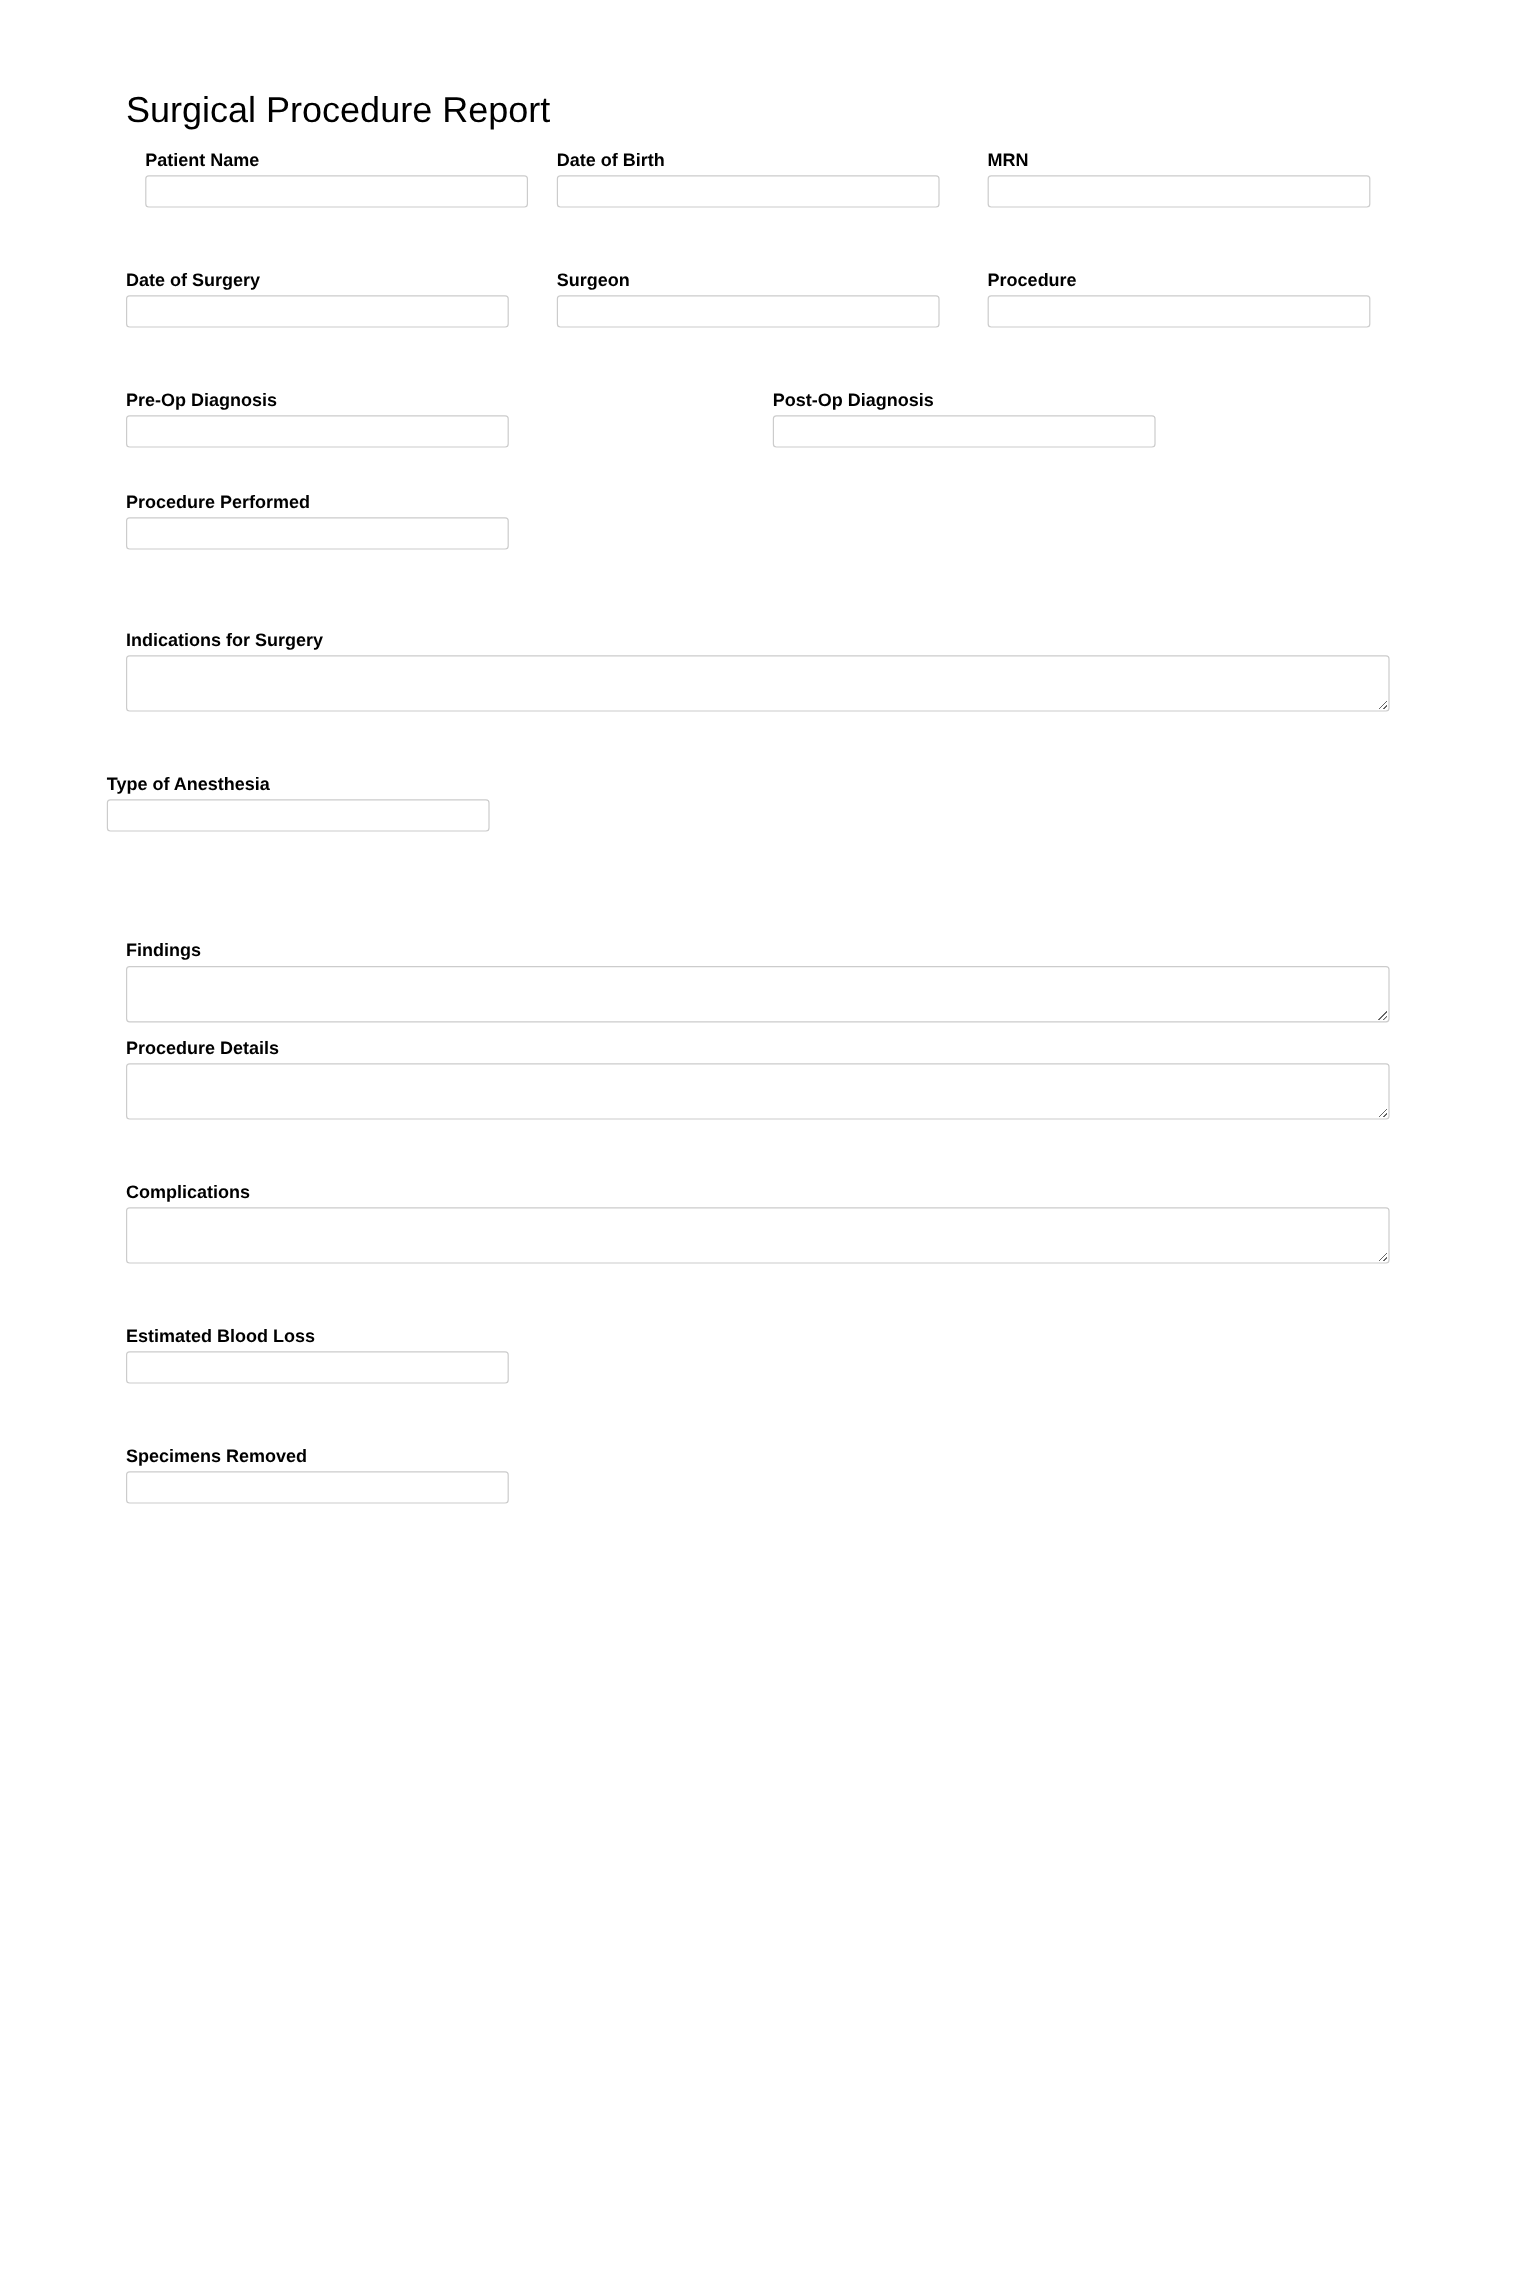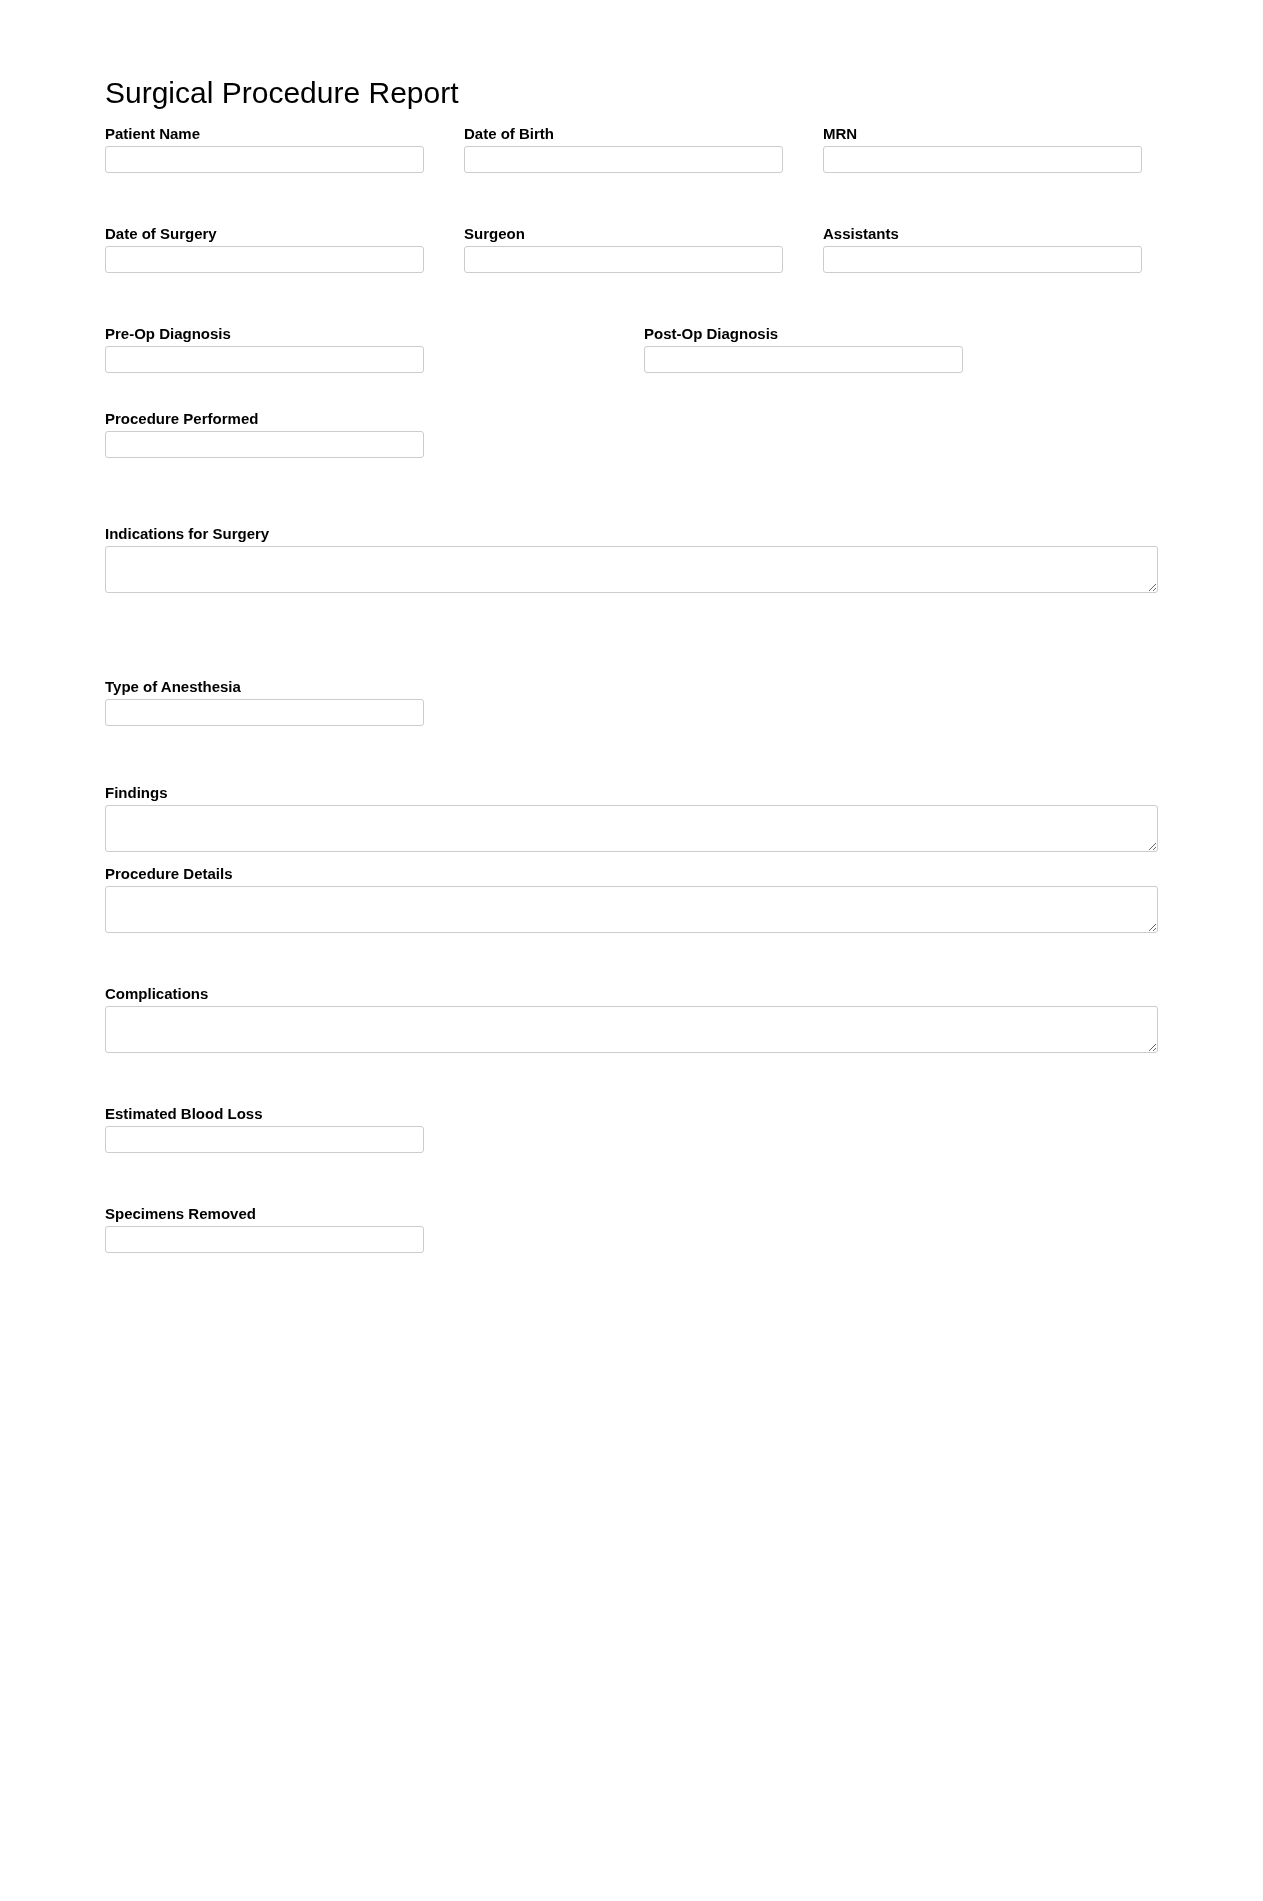--- a/index.html
+++ b/index.html
@@ -70,21 +70,21 @@
       font-size: 14px;
       resize: vertical;
       outline: none;
     }
   </style>
 </head>
 <body>
 
 <h1 class="page-title">Surgical Procedure Report</h1>
 
-<div class="field" style="left:105px; top:125px;">
+<div class="field" style="left:121px; top:125px;">
   <label class="field-label">Patient Name</label>
   <input type="text" class="text-input" value="" style="">
 </div>
 <div class="field" style="left:464px; top:125px;">
   <label class="field-label">Date of Birth</label>
   <input type="text" class="text-input" value="" style="">
 </div>
 <div class="field" style="left:823px; top:125px;">
   <label class="field-label">MRN</label>
   <input type="text" class="text-input" value="" style="">
@@ -92,21 +92,21 @@
 
 <div class="field" style="left:105px; top:225px;">
   <label class="field-label">Date of Surgery</label>
   <input type="text" class="text-input" value="" style="">
 </div>
 <div class="field" style="left:464px; top:225px;">
   <label class="field-label">Surgeon</label>
   <input type="text" class="text-input" value="" style="">
 </div>
 <div class="field" style="left:823px; top:225px;">
-  <label class="field-label">Assistants</label>
+  <label class="field-label">Procedure</label>
   <input type="text" class="text-input" value="" style="">
 </div>
 
 <div class="field" style="left:105px; top:325px;">
   <label class="field-label">Pre-Op Diagnosis</label>
   <input type="text" class="text-input" value="" style="">
 </div>
 <div class="field" style="left:644px; top:325px;">
   <label class="field-label">Post-Op Diagnosis</label>
   <input type="text" class="text-input" value="" style="">
@@ -115,21 +115,21 @@
 <div class="field" style="left:105px; top:410px;">
   <label class="field-label">Procedure Performed</label>
   <input type="text" class="text-input" value="" style="">
 </div>
 
 <div class="field wide" style="left:105px; top:525px;">
   <label class="field-label">Indications for Surgery</label>
   <textarea class="text-area" style=""></textarea>
 </div>
 
-<div class="field" style="left:105px; top:645px;margin-top:33px;">
+<div class="field" style="left:89px; top:645px;">
   <label class="field-label">Type of Anesthesia</label>
   <input type="text" class="text-input" value="" style="">
 </div>
 
 <div class="field wide" style="left:105px; top:784px;">
   <label class="field-label">Findings</label>
   <textarea class="text-area" style=""></textarea>
 </div>
 
 <div class="field wide" style="left:105px; top:865px;">

